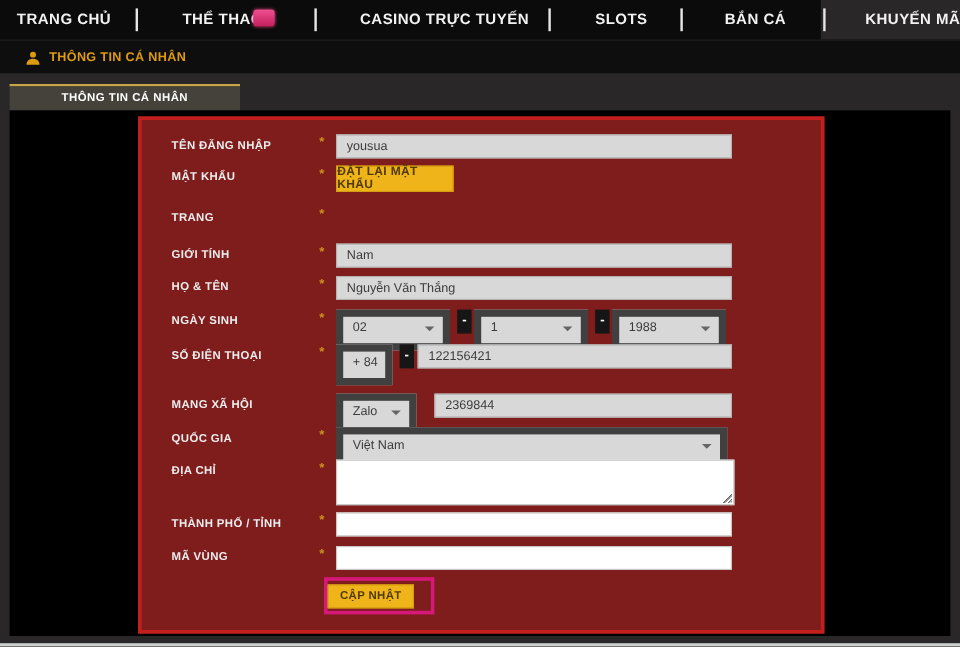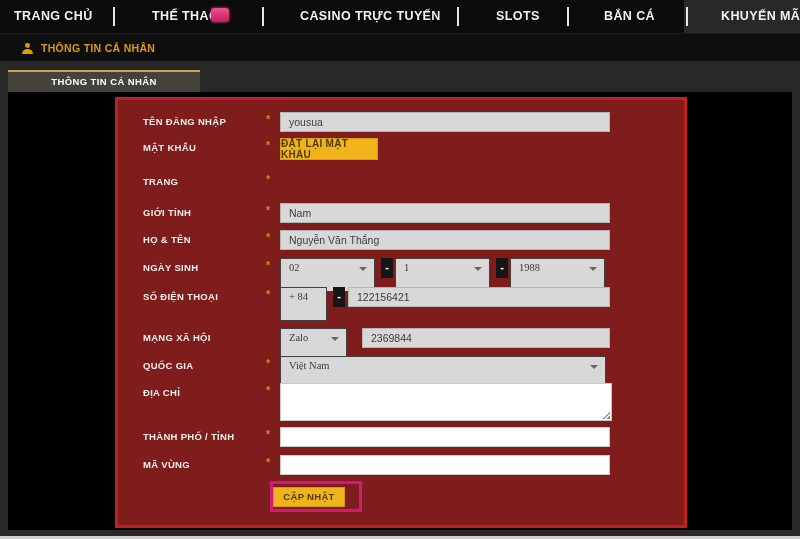--- a/index.html
+++ b/index.html
@@ -36,21 +36,21 @@
   .row { position:absolute; left:0; width:100%; height:22px; }
   .lbl { position:absolute; left:25px; top:0; color:#ededed; font-weight:bold; font-size:9.5px;
          letter-spacing:.3px; line-height:20px; white-space:nowrap; }
   .req { position:absolute; left:148px; top:1px; color:#c9921c; font-size:11px; font-weight:bold; }
   .ctrl { position:absolute; left:162px; top:0; width:330px; height:20px; }
 
   .inp { position:absolute; height:20px; border:1px solid #b5b5b5; background:#d8d8d8;
          padding:0 8px; font-family:"Liberation Sans",sans-serif; font-size:10.5px; color:#3c3c3c; outline:none; }
   .inp.white { background:#fff; border:1px solid #c9c9c9; }
 
-  .sel { position:absolute; height:34px; background:#d8d8d8; border:1px solid #404040; cursor:pointer;font-family:Liberation Serif, serif; }
+  .sel { position:absolute; height:34px; background:#d8d8d8; border:6px solid #404040; cursor:pointer; }
   .sel .sel-txt { position:absolute; left:8px; top:0; line-height:18px; font-size:10.5px; color:#3c3c3c; }
   .arr { position:absolute; right:7px; top:8px; width:0; height:0;
          border-left:4px solid transparent; border-right:4px solid transparent; border-top:4px solid #666; }
 
   .dash { position:absolute; top:0; width:12px; height:20px; background:#161616; color:#fff;
           font-weight:bold; font-size:11px; text-align:center; line-height:19px; }
 
   .btn-yellow { position:absolute; background:#f0b41b; border:1px solid #d59e0e; color:#503a06;
                 font-family:"Liberation Sans",sans-serif; font-weight:bold; display:flex;
                 align-items:center; justify-content:center; cursor:pointer; letter-spacing:.3px; }

